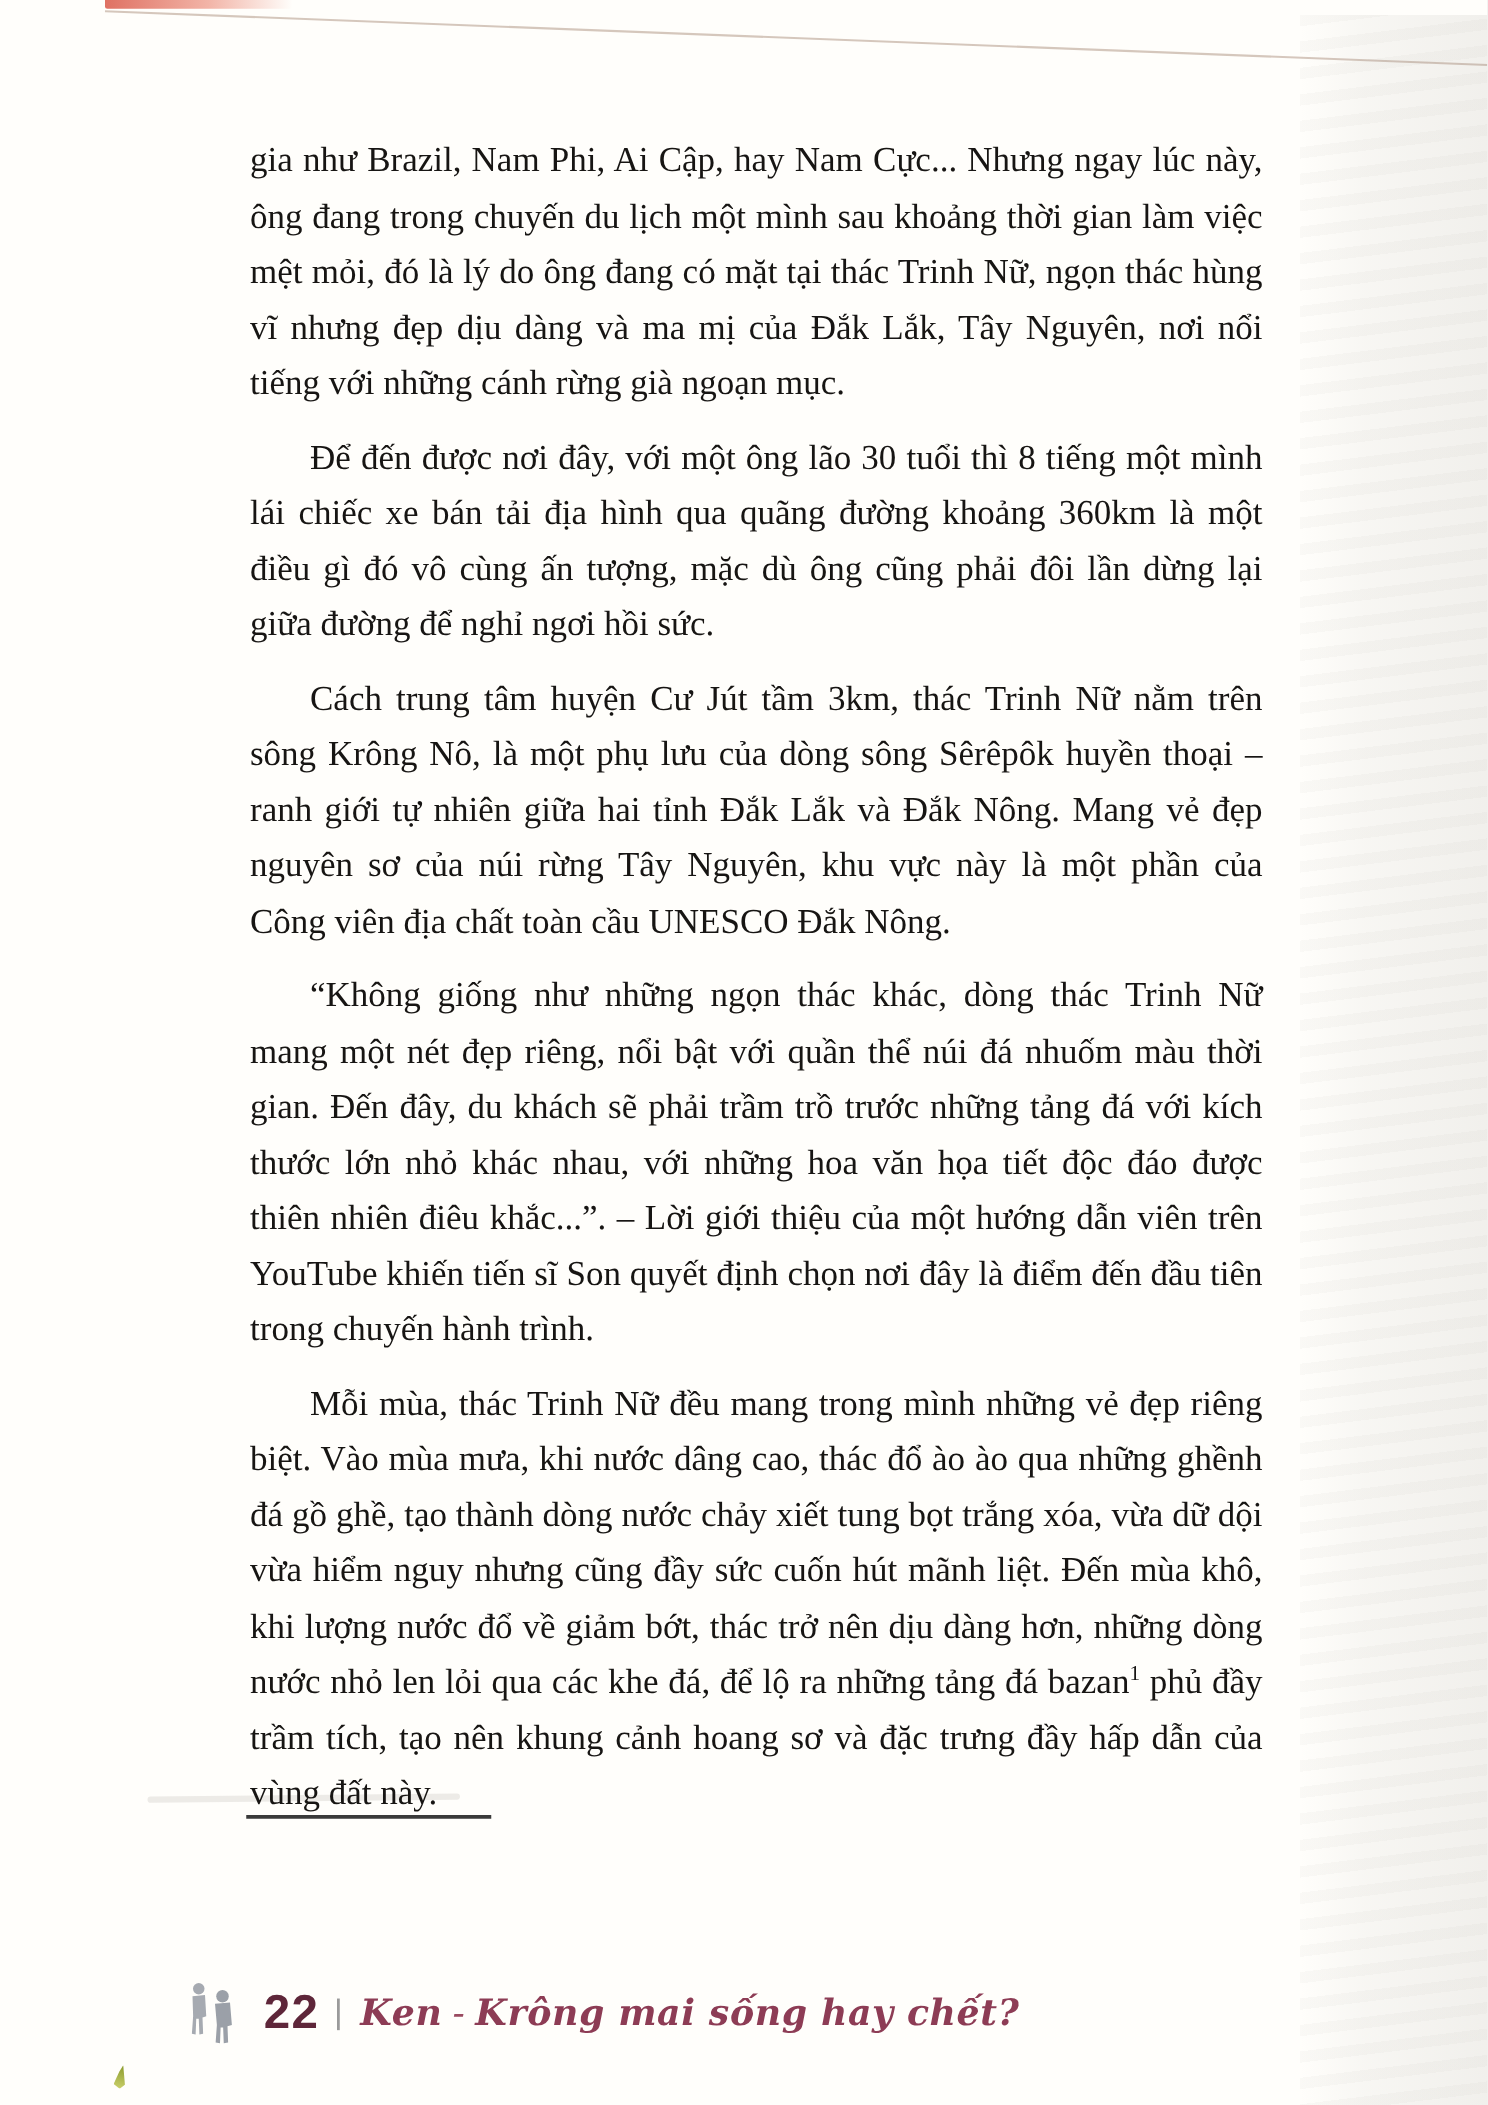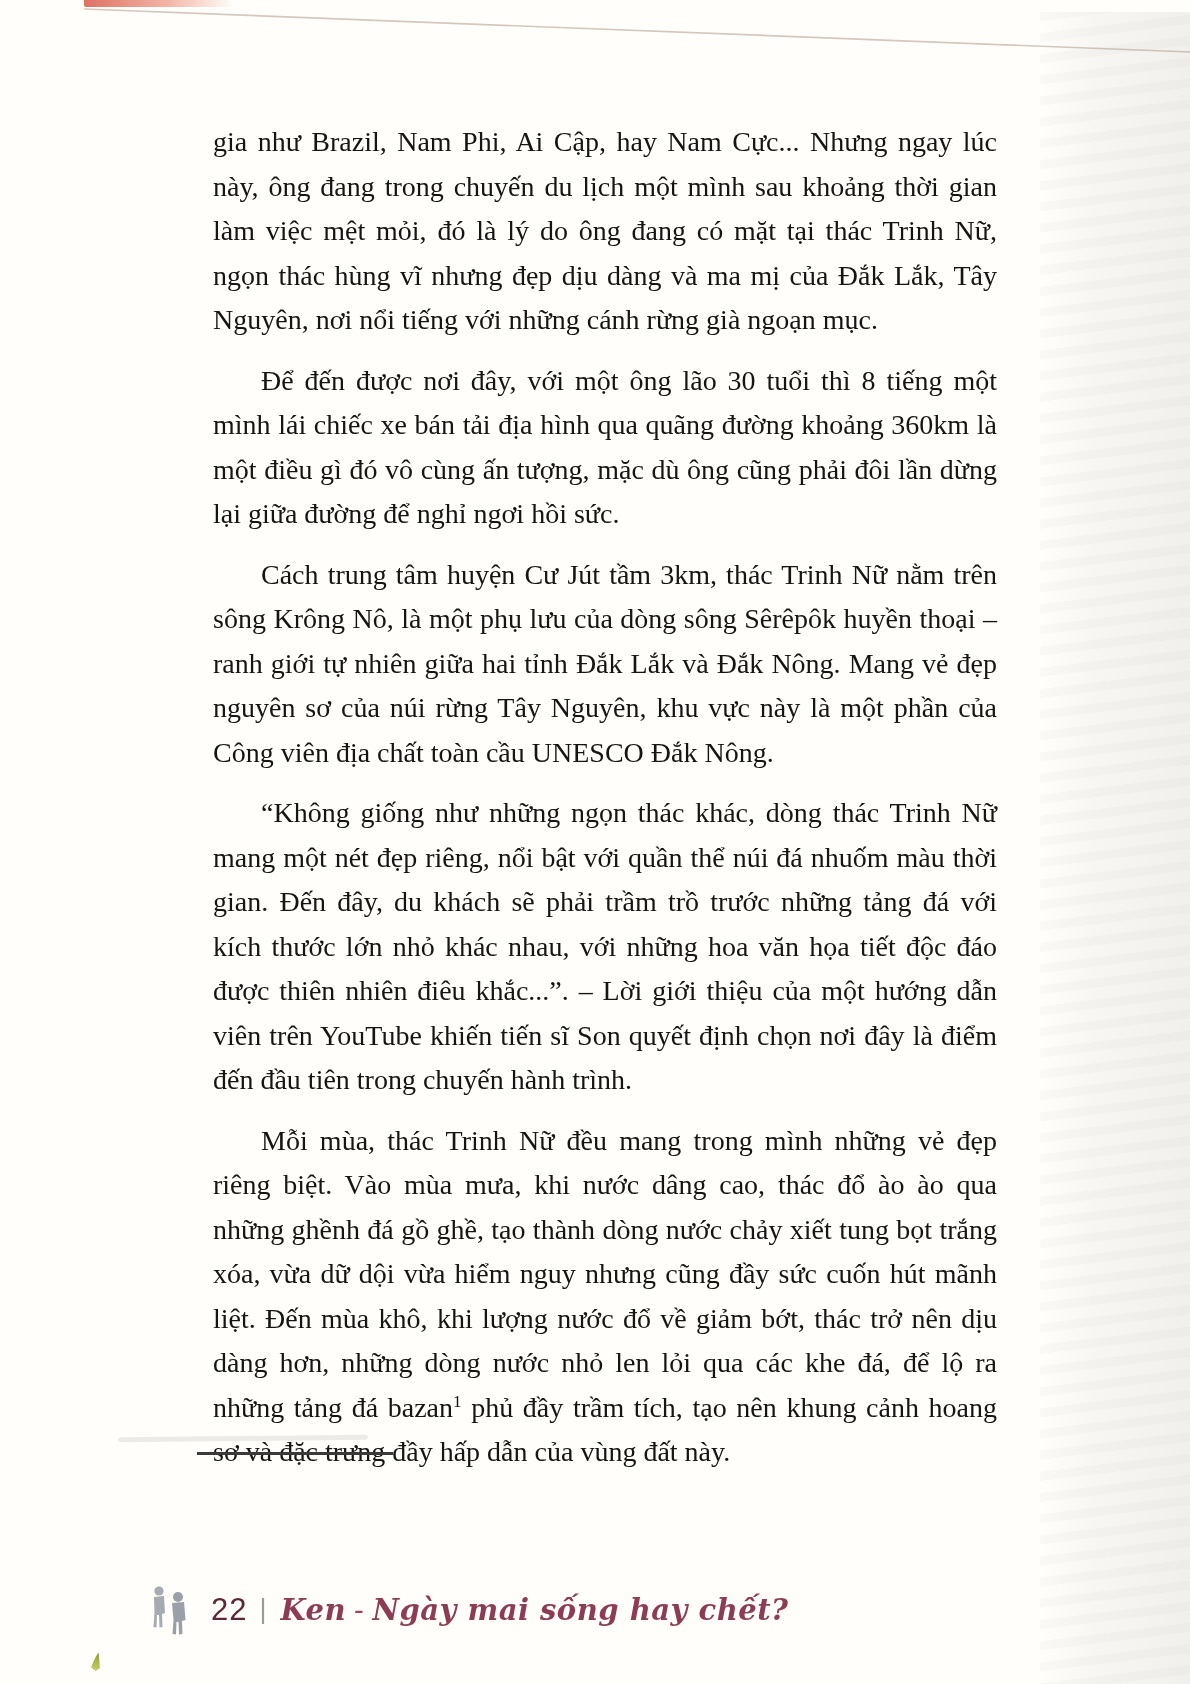--- a/index.html
+++ b/index.html
@@ -60,21 +60,21 @@
   .text-block {
     position: absolute;
     left: 197px; top: 104px;
     width: 816px;
     font-size: 28px;
     line-height: 44.5px;
     color: #171513;
     text-align: justify;
   }
   .para {
-    margin: 16px;
+    margin: 3px;
     text-indent: 48px;
   }
   .para + .para { margin-top: 15px; }
   .para.continuation { text-indent: 0; }
   .footnote-ref {
     font-size: 17px;
     vertical-align: super;
     line-height: 0;
   }
 
@@ -107,22 +107,22 @@
     position: absolute;
     left: 147px; top: 1580px;
     height: 60px;
     display: flex;
     align-items: center;
   }
   .walkers-icon { width: 48px; height: 58px; display: inline-block; }
   .page-number {
     margin-left: 16px;
     font-family: "Liberation Sans", sans-serif;
-    font-weight: normal;
-    font-size: 31px;
+    font-weight: bold;
+    font-size: 38px;
     color: #5e2639;
     letter-spacing: 1px;
   }
   .footer-sep {
     margin: 0 14px 0 12px;
     font-family: "Liberation Sans", sans-serif;
     font-weight: 300;
     font-size: 27px;
     color: #9a9a9a;
     transform: translateY(-1px);
@@ -167,16 +167,16 @@
     <svg class="walkers-icon" viewBox="0 0 48 58" xmlns="http://www.w3.org/2000/svg">
       <g fill="#a6aab1">
         <circle cx="12" cy="10" r="4.6"></circle>
         <path d="M7 16 L17 15 L18 32 L15 33 L15.5 46 L12.5 46.5 L12 34 L10 34 L9.5 46.5 L6.5 46 L7.5 32 Z"></path>
         <circle cx="31" cy="16" r="5" fill="#9ba0a8"></circle>
         <path d="M25 22 L37 21 L38.5 39 L35 40 L35.5 53 L32 53.5 L31.5 41 L29.5 41 L29 53.5 L25.5 53 L26.5 39 Z" fill="#9ba0a8"></path>
       </g>
     </svg>
     <span class="page-number">22</span>
     <span class="footer-sep">|</span>
-    <span class="book-ref"><span>Ken</span><span class="dash">-</span><span>Ngày mai sống hay chết?</span></span>
+    <span class="book-ref"><span>Ken</span><span class="dash">-</span><span>Krông mai sống hay chết?</span></span>
   </footer>
 
 </div>
 
 </body></html>

